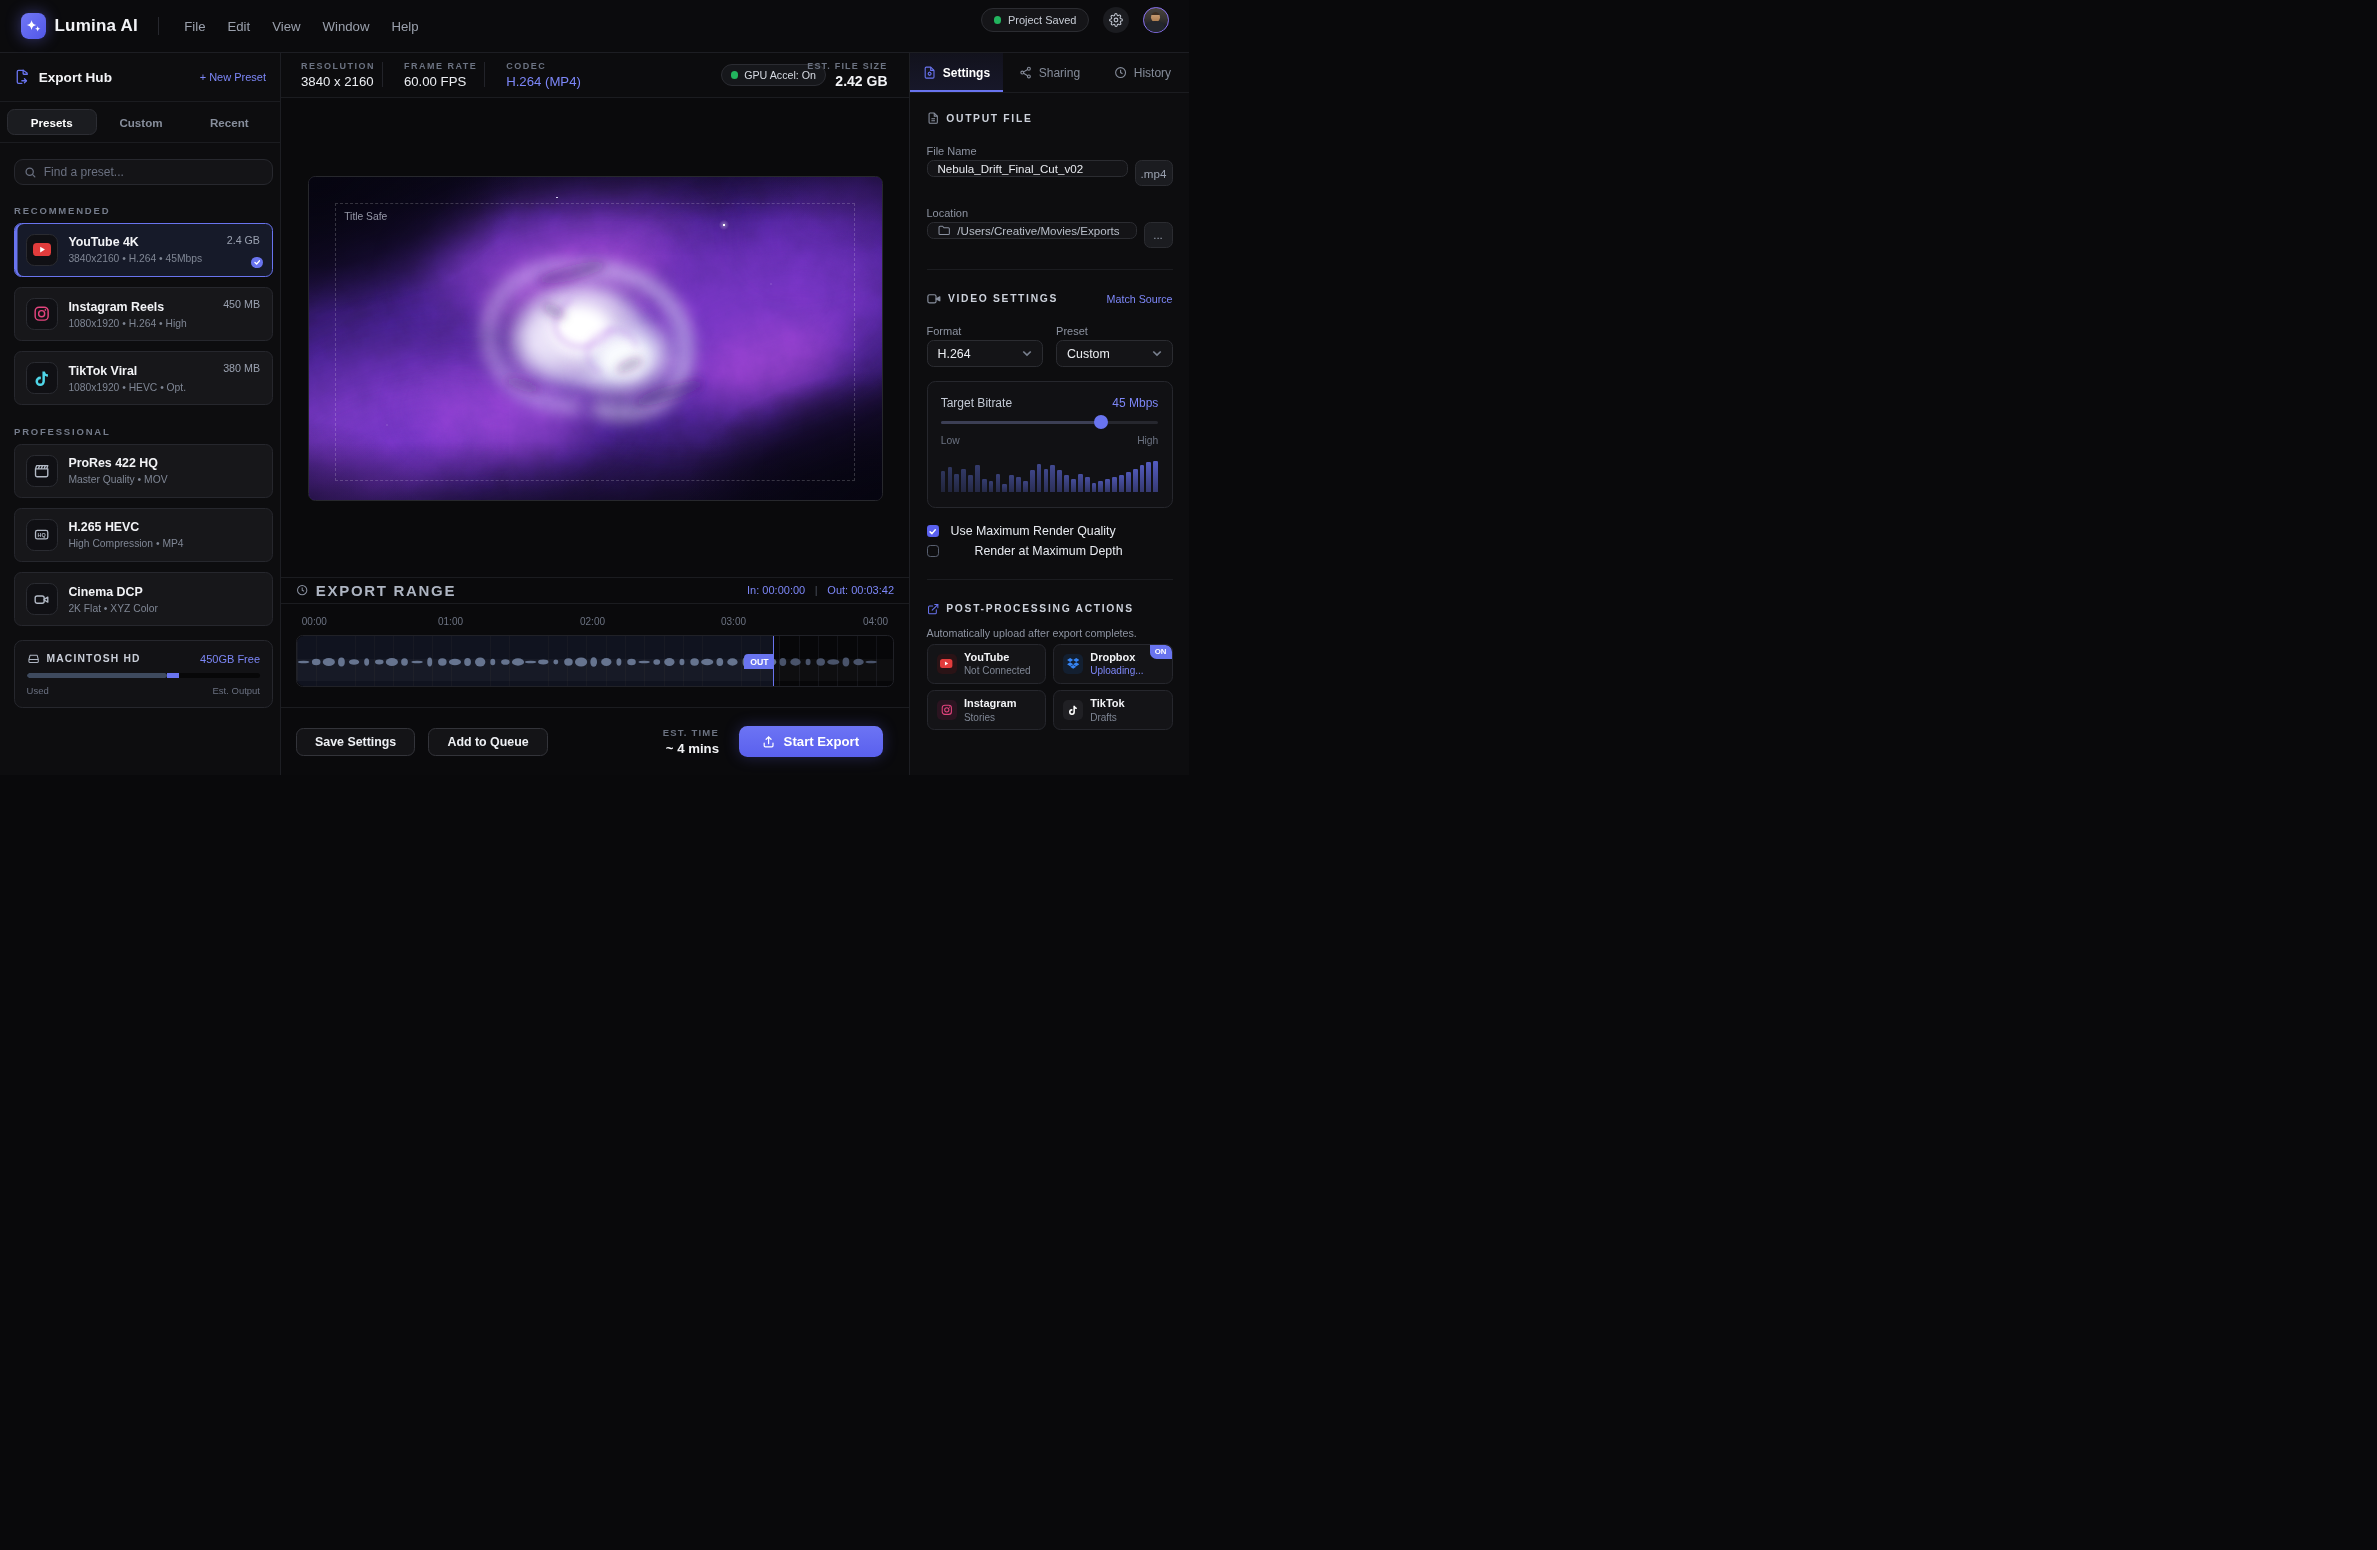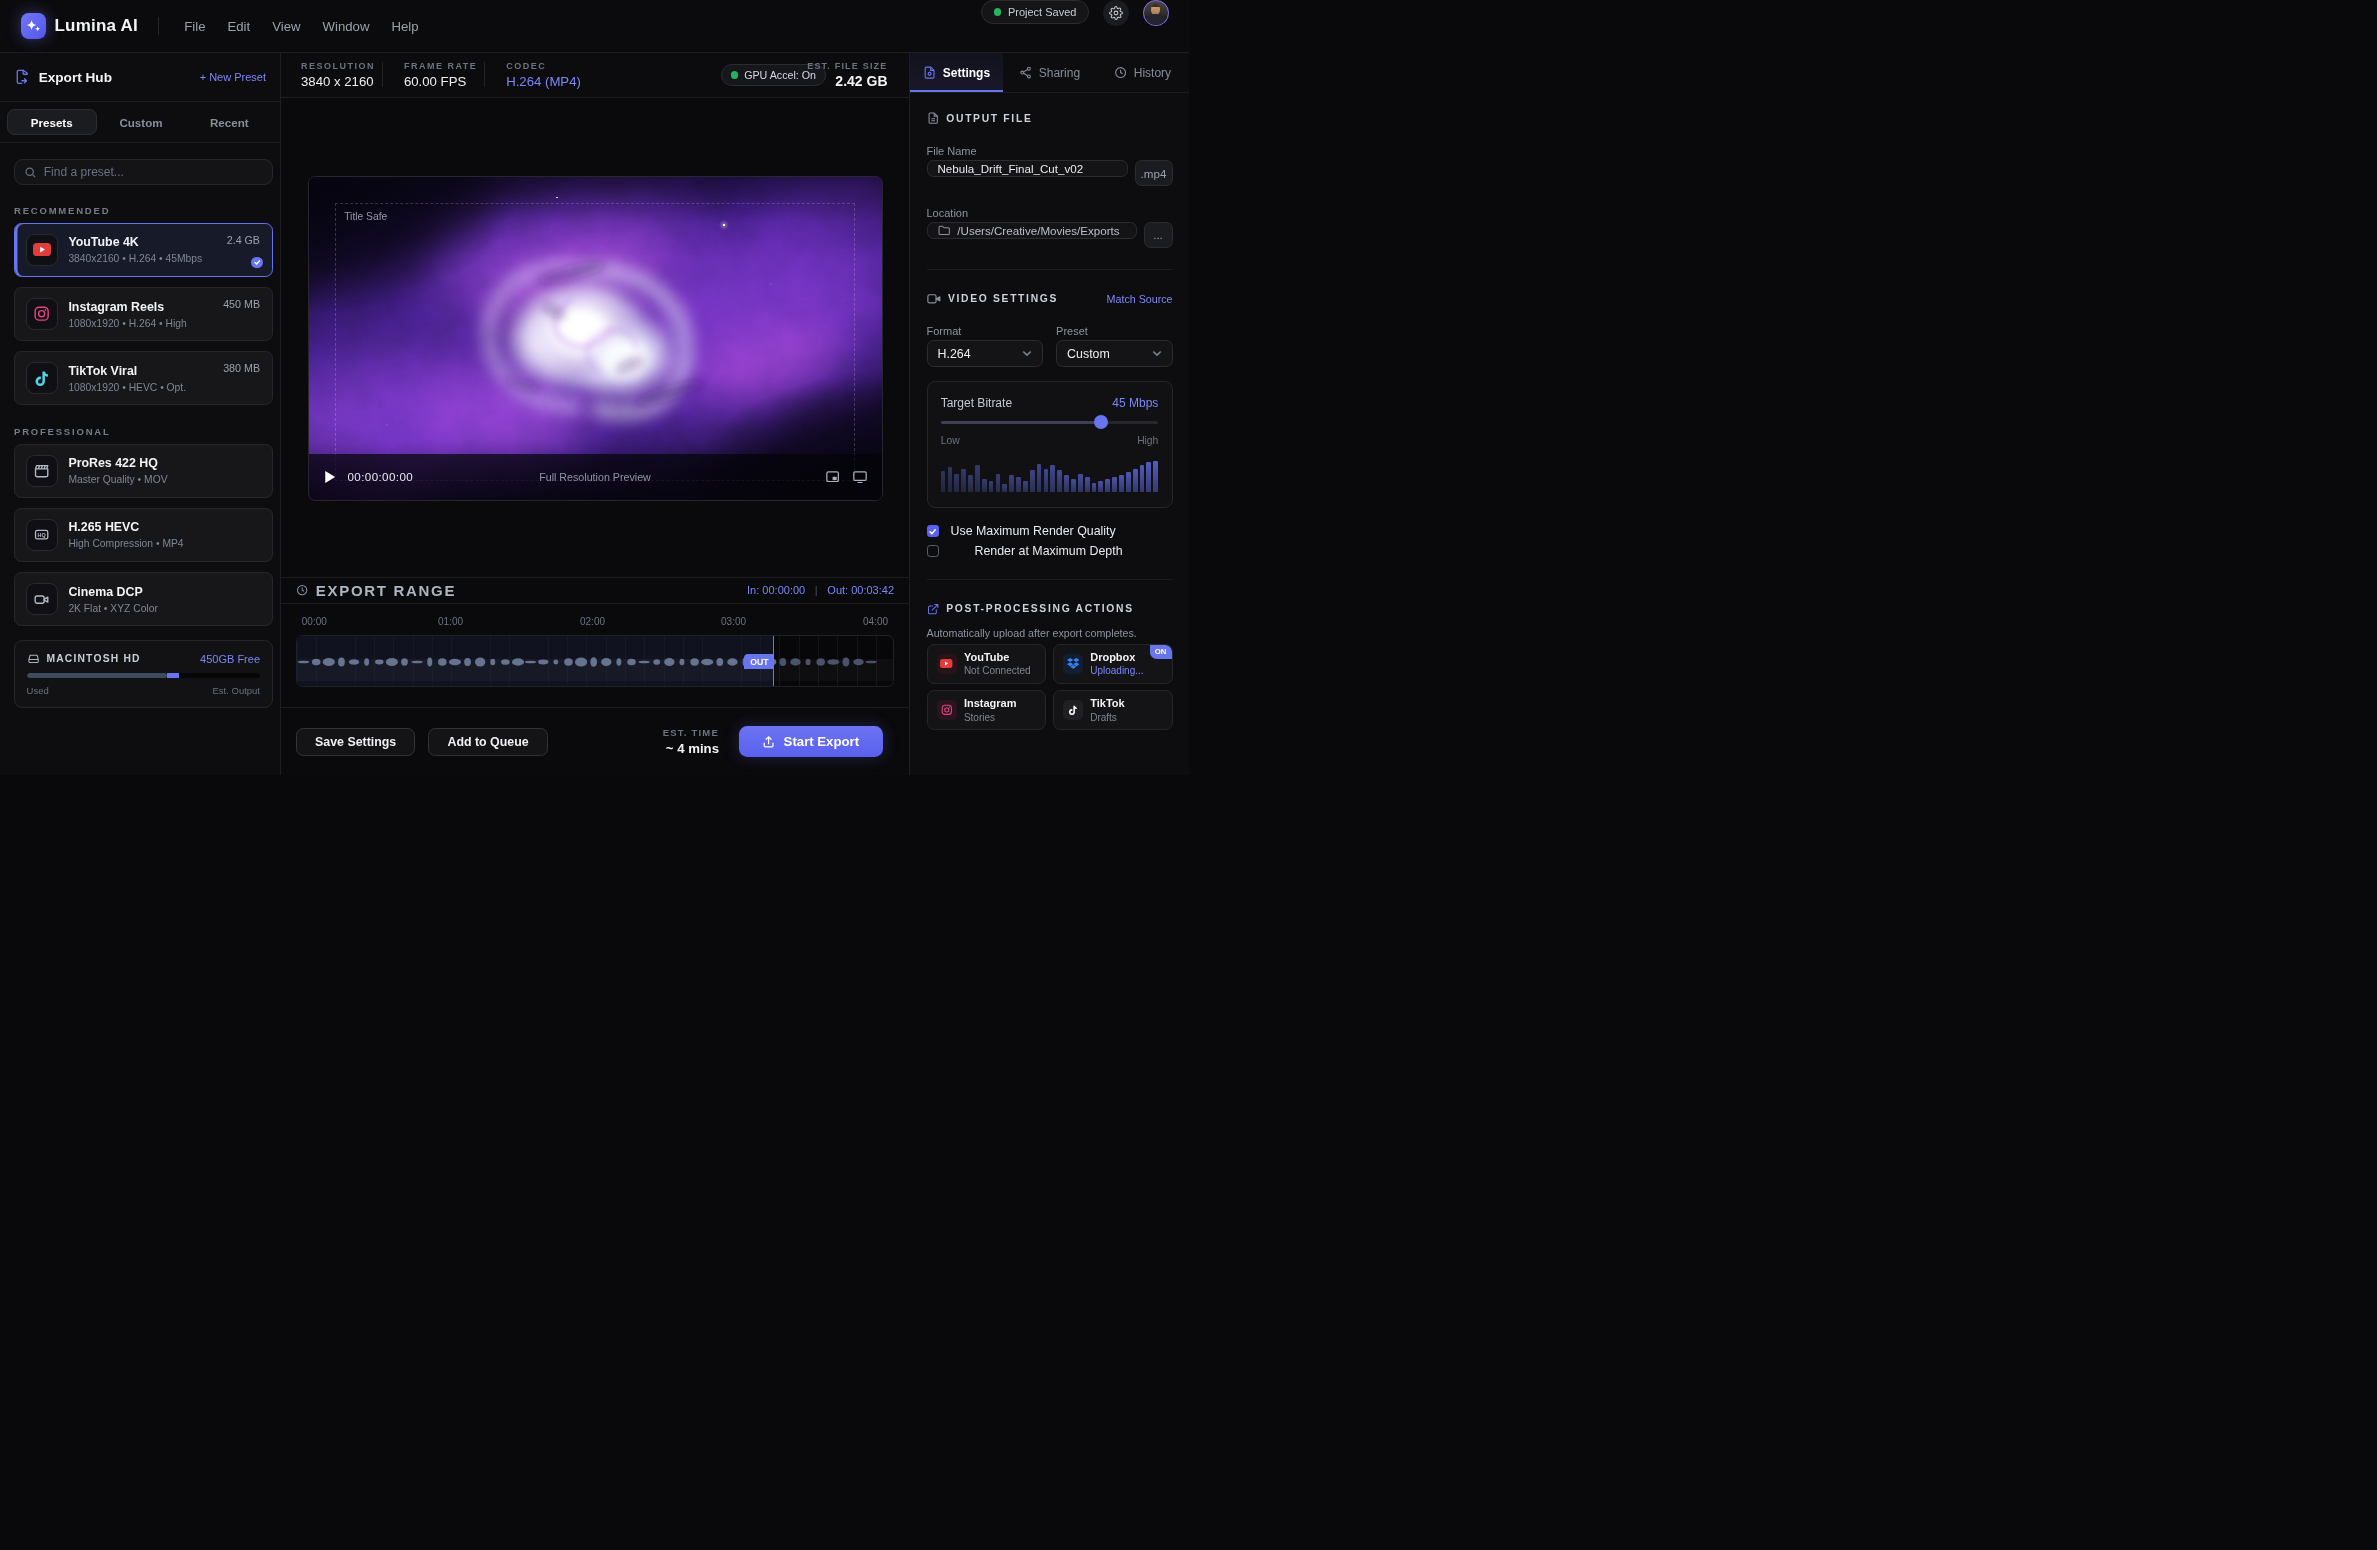--- a/index.html
+++ b/index.html
@@ -5,21 +5,21 @@
 * { margin:0; padding:0; box-sizing:border-box; }
 html,body { width:1189px; height:775px; background:#09090b; overflow:hidden;
   font-family:"Liberation Sans", sans-serif; color:#f2f3f6; }
 .topbar { height:53px; display:flex; align-items:center; border-bottom:0.8px solid #1d1e23; background:#0b0b0d; position:relative; }
 .logo { width:25.6px; height:25.6px; border-radius:7.4px; margin-left:20.6px;
   background:linear-gradient(135deg,#7177f5,#5157e8); display:flex; align-items:center; justify-content:center;
   box-shadow:0 0 15px rgba(110,110,245,.45); }
 .brand { font-size:17px; font-weight:bold; margin-left:8.3px; letter-spacing:0.2px; }
 .tdiv { width:0.8px; height:18px; background:#27282e; margin-left:20px; }
 .menu { display:flex; gap:22px; margin-left:25.6px; font-size:13.2px; color:#9aa0ac; }
-.tright { position:absolute; right:20px; top:0; height:40px; display:flex; align-items:flex-start; gap:14px; }
+.tright { position:absolute; right:20px; top:0; height:40px; display:flex; align-items:center; gap:14px; }
 .pill { height:24px; border-radius:12.4px; background:#151518; border:0.8px solid #2b2c31; display:flex; align-items:center; padding:0 11.6px; gap:6.6px; font-size:11px; color:#c7ccd5; }
 .gdot { width:7.4px; height:7.4px; border-radius:50%; background:#22b45e; }
 .gearc { width:26.4px; height:26.4px; border-radius:50%; background:#1b1c20; display:flex; align-items:center; justify-content:center; }
 .avatar { width:25.6px; height:25.6px; border-radius:50%; border:1.7px solid #8b74f4; overflow:hidden; position:relative;
   background:linear-gradient(180deg,#4a4540 0%, #35322f 45%, #1d1f24 75%); }
 .avatar:before { content:""; position:absolute; left:6.6px; top:3.3px; width:9px; height:10.7px; border-radius:50% 50% 46% 46%; background:linear-gradient(180deg,#3c2e22 0 26%, #c69a70 30%, #b08154 85%); }
 .avatar:after { content:""; position:absolute; left:2.5px; top:13.2px; width:17.3px; height:10.7px; border-radius:45% 45% 0 0; background:#23262d; }
 .cols { display:flex; height:722px; }
 .sidebar { width:281px; background:#0d0d0f; border-right:0.8px solid #1d1e23; position:relative; }
 .shead { height:49px; display:flex; align-items:center; border-bottom:0.8px solid #1b1c20; padding:0 14px; }
@@ -396,37 +396,20 @@
           </svg>
           <svg width="575" height="325" style="position:absolute;left:0;top:0;mix-blend-mode:overlay;opacity:.45" viewBox="0 0 696 394">
             <rect width="696" height="394" filter="url(#grain)"></rect>
           </svg>
           <div class="vig"></div>
           <div class="stars"></div>
         </div>
         <div class="tsafe">
             <span>Title Safe</span>
           </div>
-        <div class="pctrl">
-          <svg width="12.4" height="14" viewBox="0 0 15 17">
-              <path d="M1.5 1.2 L13.5 8.5 L1.5 15.8 Z" fill="#fff"></path>
-            </svg>
-          <div class="ptime">00:00:00:00</div>
-          <div class="pfull">Full Resolution Preview</div>
-          <div class="picons">
-            <svg width="13.2" height="11.6" viewBox="0 0 16 14" fill="none" stroke="#aab0bd" stroke-width="1.5">
-                <rect x="1" y="1" width="14" height="12" rx="2"></rect>
-                <rect x="8" y="7" width="5" height="4" fill="#aab0bd" stroke="none"></rect>
-              </svg>
-            <svg width="14" height="12.4" viewBox="0 0 17 15" fill="none" stroke="#aab0bd" stroke-width="1.5">
-                <rect x="1" y="1" width="15" height="10.5" rx="1.5"></rect>
-                <path d="M5.5 14h6"></path>
-              </svg>
-          </div>
-        </div>
       </div>
     </div>
     <div class="range">
       <div class="rhead">
         <svg width="12.4" height="12.4" viewBox="0 0 24 24" fill="none" stroke="#8a91a0" stroke-width="2">
             <circle cx="12" cy="12" r="9"></circle>
             <path d="M12 7v5l3.5 2"></path>
           </svg>
         <div class="t">EXPORT RANGE</div>
         <div class="io">In: 00:00:00 <i>|</i> Out: 00:03:42</div>

